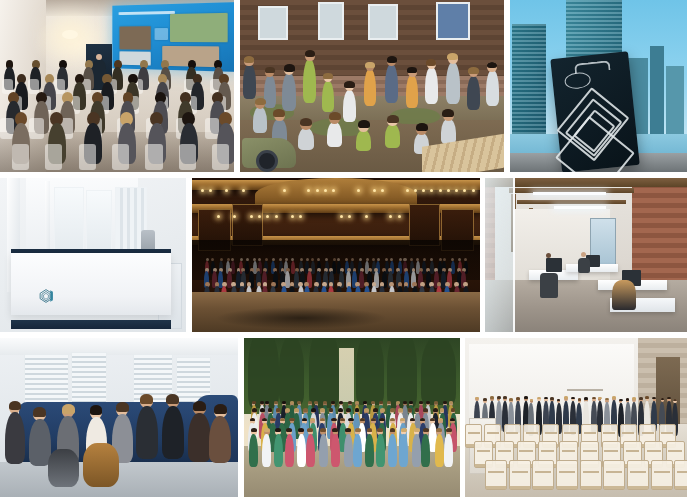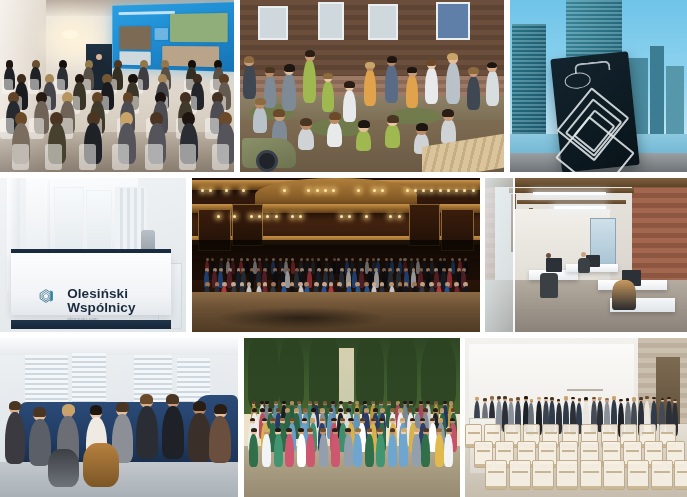--- a/index.html
+++ b/index.html
@@ -576,25 +576,20 @@
       <div class="lay t4-desktop"></div>
       <div class="lay t4-desk">
         <svg class="t4-logomark" viewBox="0 0 60 60">
           <g fill="none" stroke="#1b5f77" stroke-width="3">
             <path d="M30 6 L52 20 L52 40 L30 54 L8 40 L8 20 Z" opacity="0.95"></path>
             <path d="M30 13 L45 23 L45 38 L30 48 L15 38 L15 23 Z" opacity="0.8"></path>
             <path d="M30 20 L39 26 L39 36 L30 42 L21 36 L21 26 Z" opacity="0.65"></path>
           </g>
           <path d="M46 8 L56 14 L56 46 L46 52 Z" fill="#2b7f9b" opacity="0.9"></path>
         </svg>
-        <div class="t4-logotext">
-          <span class="t4-name1">Olesiński</span>
-          <span class="t4-name2">Wspólnicy</span>
-          <span class="t4-url">olesinski.com</span>
-        </div>
       </div>
       <div class="lay t4-base"></div>
     </div>
   </div>
 
   <div class="tile" style="left:192px;top:178px;width:288px;height:154px;">
     <div class="scene">
       <div class="lay t5-bg"></div>
       <div class="lay t5-tier" style="top:2px;height:10px;"></div>
       <div class="lay t5-arch" style="left:22%;top:0;width:56%;height:22%;"></div>

